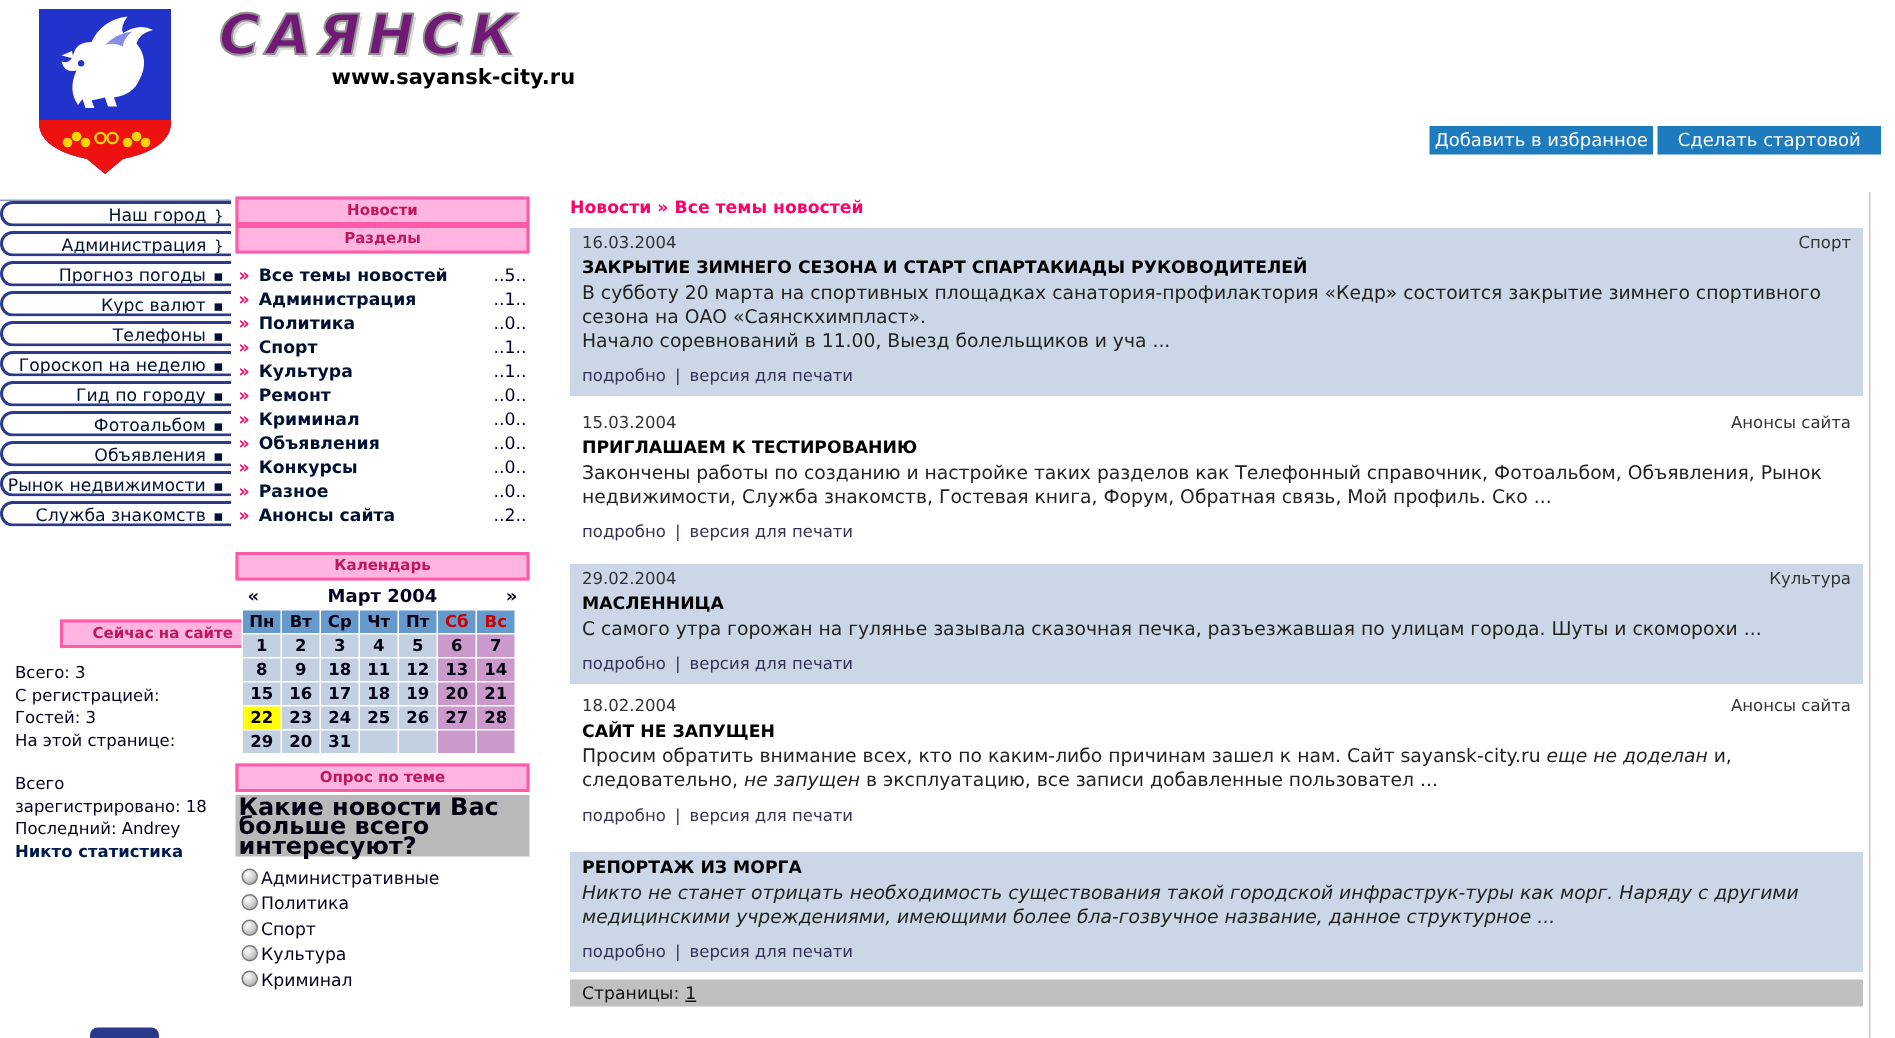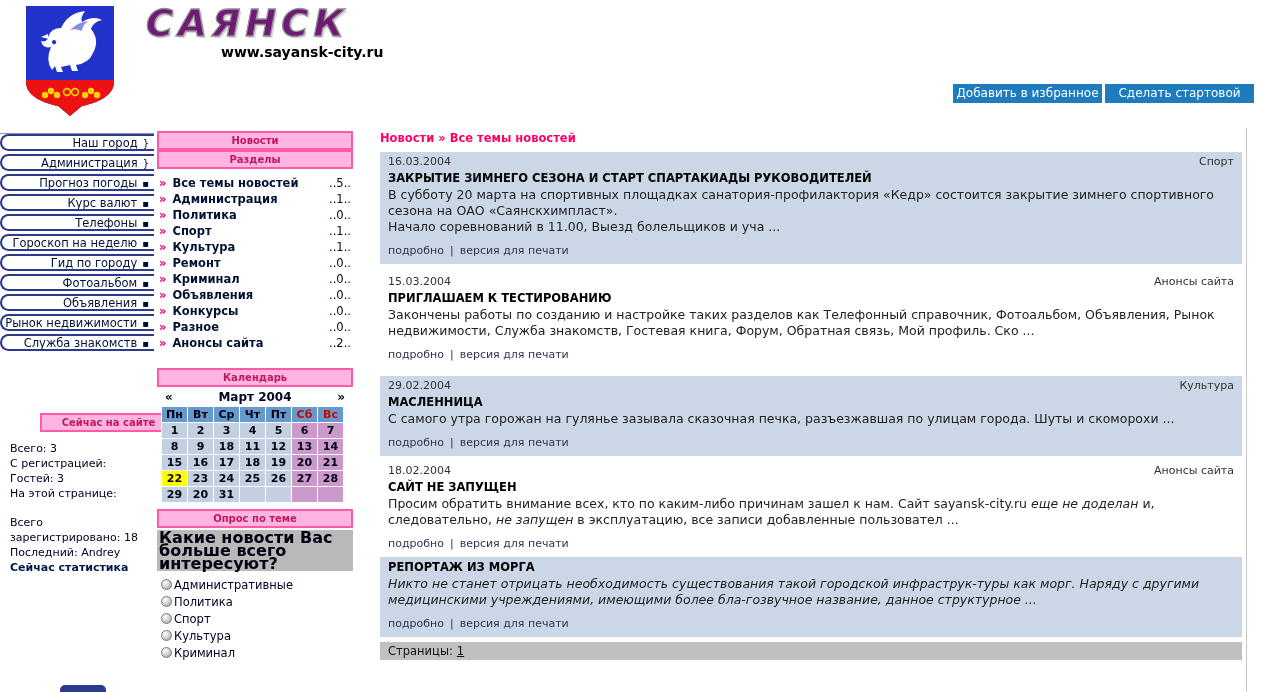--- a/index.html
+++ b/index.html
@@ -147,21 +147,21 @@
 </nav>
 
 <div class="pink-h nowbox">Сейчас на сайте</div>
 <div class="nowstats">
   <div>Всего: 3</div>
   <div>С регистрацией:</div>
   <div>Гостей: 3</div>
   <div>На этой странице:</div>
   <div class="blk2">Всего зарегистрировано: 18</div>
   <div>Последний: Andrey</div>
-  <div class="stats-link">Сейчас статистика</div>
+  <div class="stats-link">Никто статистика</div>
 </div>
 
 <div class="midcol">
   <div class="pink-h">Новости</div>
 
   <div class="pink-h">Разделы</div>
   <div class="sections">
     <div class="sec-row">
         <span class="lbl"><span class="arrow">»</span><span>Все темы новостей</span></span>
         <span class="cnt">..5..</span>
@@ -333,21 +333,21 @@
       <span>29.02.2004</span>
       <span>Культура</span>
     </div>
     <div class="ntitle">МАСЛЕННИЦА</div>
     <p>С самого утра горожан на гулянье зазывала сказочная печка, разъезжавшая по улицам города. Шуты и скоморохи ...</p>
     <div class="nlinks">
       <span class="lnk">подробно</span><span class="sep">|</span><span class="lnk">версия для печати</span>
     </div>
   </article>
 
-  <article class="news-item" style="margin-bottom:0;">
+  <article class="news-item" style="margin-bottom:11px;">
     <div class="meta">
       <span>18.02.2004</span>
       <span>Анонсы сайта</span>
     </div>
     <div class="ntitle">САЙТ НЕ ЗАПУЩЕН</div>
     <p><span>Просим обратить внимание всех, кто по каким-либо причинам зашел к нам. Сайт sayansk-city.ru </span><i>еще не доделан</i><span> и, следовательно, </span><i>не запущен</i><span> в эксплуатацию, все записи добавленные пользовател ...</span></p>
     <div class="nlinks">
       <span class="lnk">подробно</span><span class="sep">|</span><span class="lnk">версия для печати</span>
     </div>
   </article>

